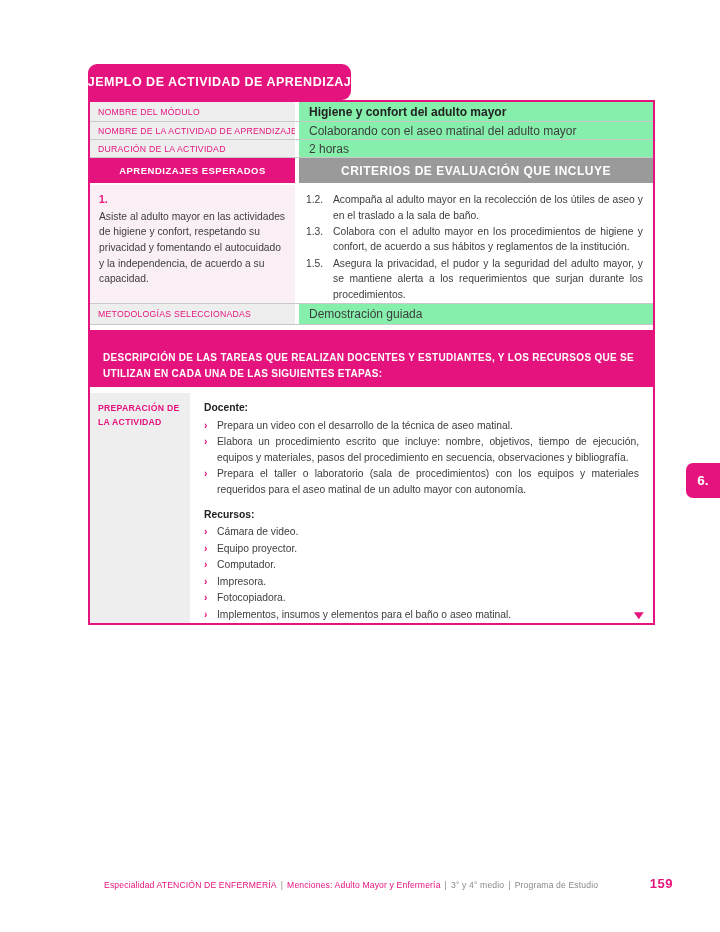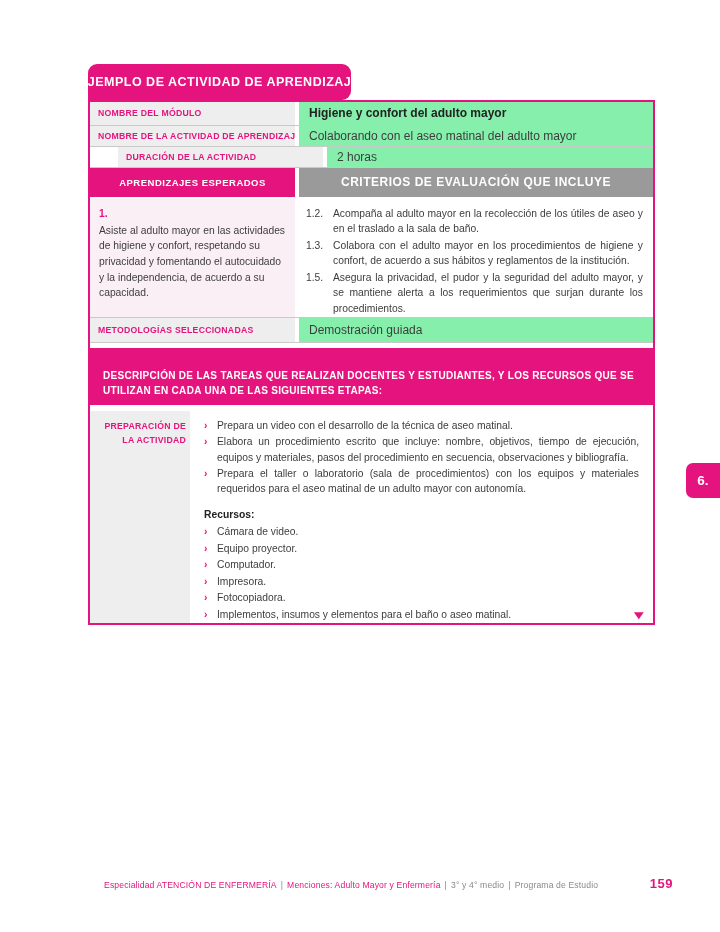--- a/index.html
+++ b/index.html
@@ -30,24 +30,24 @@
     position:absolute;left:88px;top:100px;width:567px;height:525px;
     border:2px solid var(--pink);background:#fff;
     display:flex;flex-direction:column;
   }
   .row{display:flex;width:100%;}
   .gap{width:4px;background:#fff;flex-shrink:0;}
 
   .r-info{border-bottom:1px solid var(--line);}
   .r-info1{height:25px;}
   .r-info2{height:22px;}
-  .r-info3{height:22px;padding-left:28px;}
+  .r-info3{height:22px;}
   .cell-label{
     width:205px;background:var(--gray-cell);color:var(--pink);
-    font-size:8.7px;font-weight:700;letter-spacing:.25px;
+    font-size:8.7px;font-weight:400;letter-spacing:.25px;
     display:flex;align-items:center;padding-left:8px;flex-shrink:0;white-space:nowrap;
   }
   .cell-value{
     flex:1;background:#86efac;display:flex;align-items:center;
     padding-left:10px;font-size:12px;
   }
   .val-bold{font-weight:700;color:var(--ink-dark);}
 
   .r-headers{height:31px;margin-bottom:2px;}
   .hdr-left{
@@ -81,21 +81,20 @@
     padding:20px 12px 6px 13px;
     font-size:10px;font-weight:700;letter-spacing:.3px;line-height:1.55;
   }
 
   .r-prep{flex:1;position:relative;}
   .prep-label{
     width:100px;background:var(--gray-cell);color:var(--pink);
     font-size:8.7px;font-weight:700;letter-spacing:.25px;
     padding:9px 4px 3px 8px;flex-shrink:0;line-height:1.6;white-space:normal;
     display:block;
-    text-align:right;
   }
   .prep-content{flex:1;background:#fff;padding:7px 14px 0 10px;font-size:10.3px;line-height:1.5;}
   .sub-heading{font-weight:700;color:var(--ink-dark);margin-bottom:2px;}
   .sub-heading.recursos{margin-top:10px;}
   .bullet-item{display:flex;margin-bottom:1px;}
   .bullet-marker{width:13px;flex-shrink:0;color:var(--pink);font-weight:700;}
   .bullet-text{flex:1;text-align:justify;}
   .triangle{
     position:absolute;right:8px;bottom:2px;color:var(--pink);
     font-size:12px;line-height:1;transform:scaleX(1.4);
@@ -184,20 +183,21 @@
       <div class="gap"></div>
       <div class="cell-value">Demostración guiada</div>
     </div>
 
     <div class="banner">DESCRIPCIÓN DE LAS TAREAS QUE REALIZAN DOCENTES Y ESTUDIANTES, Y LOS RECURSOS QUE SE UTILIZAN EN CADA UNA DE LAS SIGUIENTES ETAPAS:</div>
 
     <div class="row r-prep">
       <div class="prep-label">PREPARACIÓN DE LA ACTIVIDAD</div>
       <div class="gap"></div>
       <div class="prep-content">
+        <div class="sub-heading">Docente:</div>
         <div class="bullet-item">
           <span class="bullet-marker">›</span>
           <span class="bullet-text">Prepara un video con el desarrollo de la técnica de aseo matinal.</span>
         </div>
         <div class="bullet-item">
           <span class="bullet-marker">›</span>
           <span class="bullet-text">Elabora un procedimiento escrito que incluye: nombre, objetivos, tiempo de ejecución, equipos y materiales, pasos del procedimiento en secuencia, observaciones y bibliografía.</span>
         </div>
         <div class="bullet-item">
           <span class="bullet-marker">›</span>

